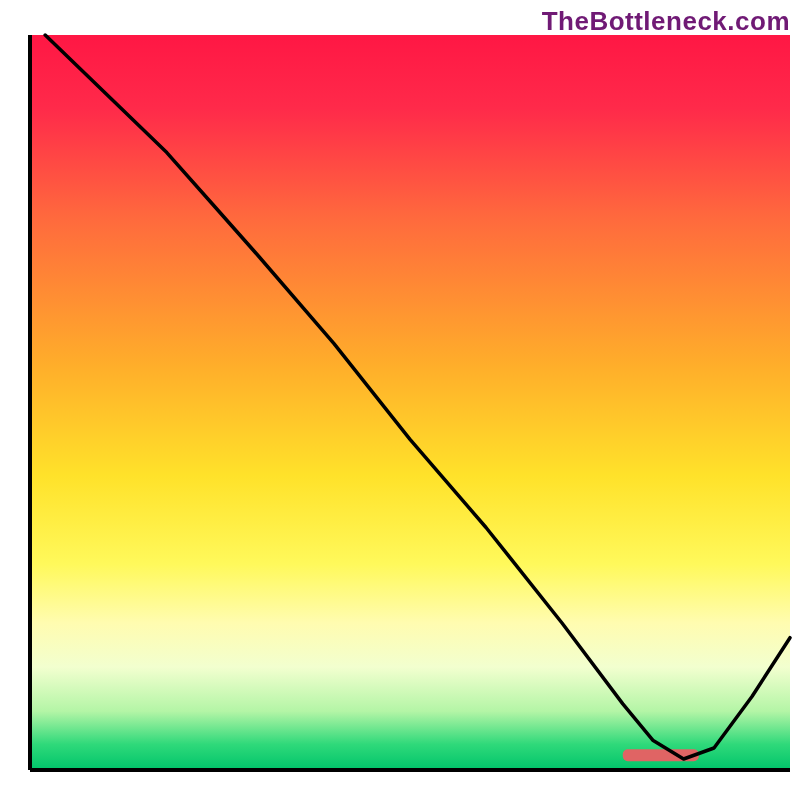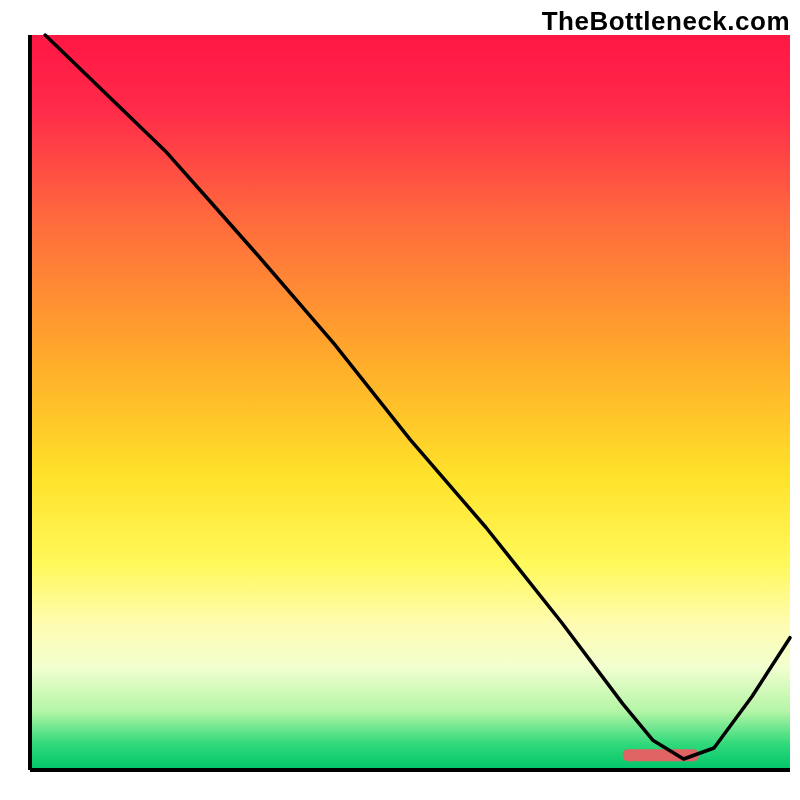--- a/index.html
+++ b/index.html
@@ -15,21 +15,21 @@
     position: relative;
     width: 800px;
     height: 800px;
   }
   .watermark {
     position: absolute;
     top: 6px;
     right: 10px;
     font-size: 26px;
     font-weight: 600;
-    color: #000000;
+    color: #701a75;
     letter-spacing: 0.5px;
     user-select: none;
   }
   svg {
     display: block;
     position: absolute;
     top: 0;
     left: 0;
   }
 </style>

